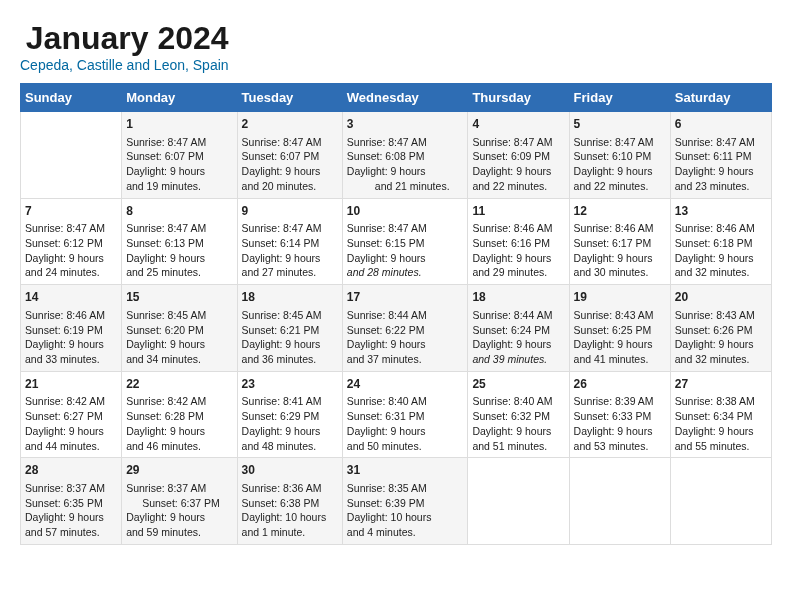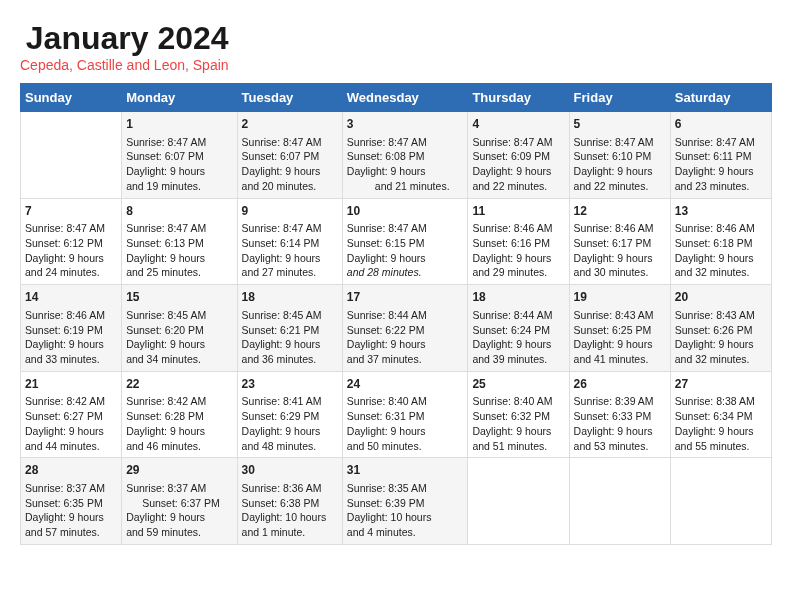--- a/index.html
+++ b/index.html
@@ -37,21 +37,21 @@
     .title-block {
       text-align: right;
     }
     .main-title {
       font-size: 32px;
       font-weight: bold;
       color: #1a1a1a;
     }
     .subtitle {
       font-size: 14px;
-      color: #ef4444;
+      color: #0369a1;
     }
     table {
       width: 100%;
       border-collapse: collapse;
       font-size: 11px;
     }
     thead tr th {
       background-color: #2e6db4;
       color: #fff;
       padding: 6px 4px;
@@ -271,21 +271,21 @@
             <span style="display: block;">Daylight: 9 hours</span>
             <span style="display: block;">and 37 minutes.</span>
           </div>
         </td>
         <td>
           <div class="cell-content">
             <span class="day-number">18</span>
             <span style="display: block;">Sunrise: 8:44 AM</span>
             <span style="display: block;">Sunset: 6:24 PM</span>
             <span style="display: block;">Daylight: 9 hours</span>
-            <span style="display: block;">and 39 minutes.</span>
+            <span style="display: block; font-style: italic;">and 39 minutes.</span>
           </div>
         </td>
         <td>
           <div class="cell-content">
             <span class="day-number">19</span>
             <span style="display: block;">Sunrise: 8:43 AM</span>
             <span style="display: block;">Sunset: 6:25 PM</span>
             <span style="display: block;">Daylight: 9 hours</span>
             <span style="display: block;">and 41 minutes.</span>
           </div>

